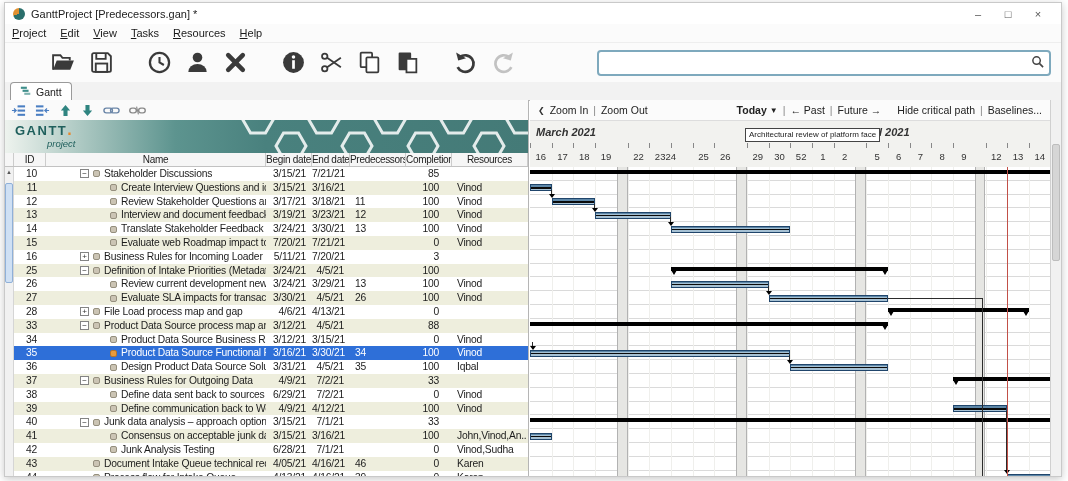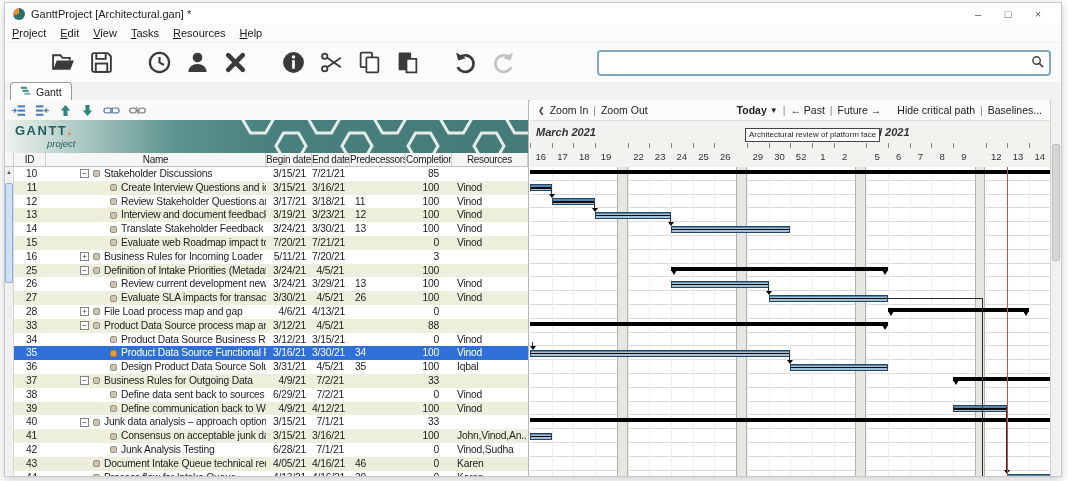--- a/index.html
+++ b/index.html
@@ -88,21 +88,21 @@
   .vs-thumb{position:absolute;left:1px;right:1px;top:44px;height:115px;background:#d6d6d6;border:1px solid #bdbdbd;border-radius:2px;}
   .dim{opacity:1;}
 </style>
 </head>
 <body>
 
 <div class="win">
 
   <div class="titlebar">
     <span class="app-icon"></span>
-    <span>GanttProject [Architectural.gan] *</span>
+    <span>GanttProject [Predecessors.gan] *</span>
     <span class="win-controls">
       <span>–</span>
       <span>□</span>
       <span>×</span>
     </span>
   </div>
 
   <div class="menubar" id="menubar">
       <span class="menu-item">Project</span>
       <span class="menu-item">Edit</span>
@@ -579,21 +579,21 @@
           <div class="daynum" style="left: 21.7px; width: 21.7px;">17</div>
           <div class="tick" style="left: 43.4px;"></div>
           <div class="daynum" style="left: 43.4px; width: 21.7px;">18</div>
           <div class="tick" style="left: 65.1px;"></div>
           <div class="daynum" style="left: 65.1px; width: 21.7px;">19</div>
           <div class="tick" style="left: 97.6px;"></div>
           <div class="daynum" style="left: 97.6px; width: 21.7px;">22</div>
           <div class="tick" style="left: 119.3px;"></div>
           <div class="daynum" style="left: 119.3px; width: 21.7px; text-align: center;">23</div>
           <div class="tick" style="left: 141px;"></div>
-          <div class="daynum" style="left: 141px; width: 21.7px;">24</div>
+          <div class="daynum" style="left: 130px; width: 21.7px;">24</div>
           <div class="tick" style="left: 162.7px;"></div>
           <div class="daynum" style="left: 162.7px; width: 21.7px;">25</div>
           <div class="tick" style="left: 184.4px;"></div>
           <div class="daynum" style="left: 184.4px; width: 21.7px;">26</div>
           <div class="tick" style="left: 216.9px;"></div>
           <div class="daynum" style="left: 216.9px; width: 21.7px;">29</div>
           <div class="tick" style="left: 238.6px;"></div>
           <div class="daynum" style="left: 238.6px; width: 21.7px;">30</div>
           <div class="tick" style="left: 260.3px;"></div>
           <div class="daynum" style="left: 260.3px; width: 21.7px;">52</div>

